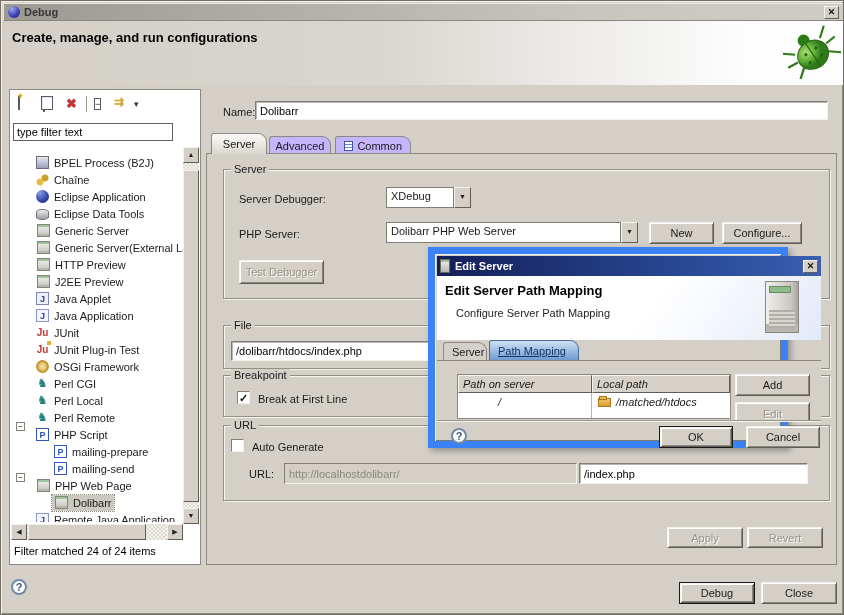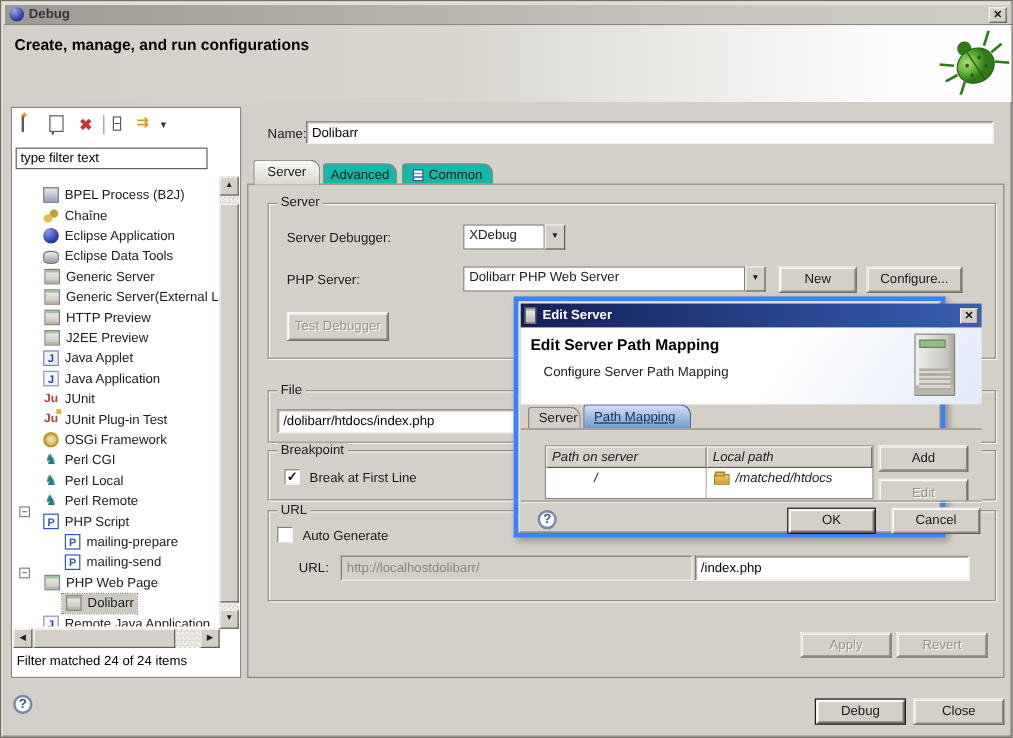--- a/index.html
+++ b/index.html
@@ -81,31 +81,31 @@
   .btn.default { border:1px solid #1a1a1a; box-shadow:inset 1px 1px 0 #f4f2ec, inset -1px -1px 0 #5f5d55, inset 2px 2px 0 #fff, inset -2px -2px 0 #8a887e; }
   .btn.disabled { color:#97948a; text-shadow:1px 1px 0 #fbfaf6; }
   .group { border:1px solid #928f85; box-shadow:inset 1px 1px 0 #f6f4ee, 1px 1px 0 #f6f4ee; }
   .gtitle { position:absolute; top:-7px; left:7px; background:#d4d0c8; padding:0 3px; }
   .combo { display:flex; }
   .combo .val { flex:1; background:#fff; border:1px solid; border-color:#7f7d74 #7f7d74 #7f7d74 #7f7d74; padding:2px 4px; white-space:nowrap; overflow:hidden; }
   .combo .arrow { width:17px; background:#d4d0c8; border:1px solid; border-color:#f4f2ec #5f5d55 #5f5d55 #f4f2ec;
     font-size:7px; text-align:center; line-height:17px; color:#222; }
   .cb { width:13px; height:13px; background:#fff; border:1px solid; border-color:#7f7d74 #f4f2ec #f4f2ec #7f7d74;
     font-size:11px; line-height:12px; text-align:center; font-weight:bold; color:#111; }
-  .tab { position:absolute; background:#14b8a6; border:1px solid #8a8880; border-bottom:none;
+  .tab { position:absolute; background:#c4b5fd; border:1px solid #8a8880; border-bottom:none;
     border-radius:3px 9px 0 0; display:flex; align-items:center; justify-content:center; padding:0 8px; }
   .tab.sel { background:linear-gradient(#fbfaf6,#d9d6ce); z-index:3; }
   #tabbody { left:205px; top:152px; width:631px; height:412px; border:1px solid #8a8880; background:#d4d0c8; }
   .tblicon { width:13px; height:10px; border:1px solid #44569a; margin-right:4px;
     background:repeating-linear-gradient(#fff 0 2px,#6688cc 2px 3px); }
   .helpcirc { width:16px; height:16px; border-radius:50%; border:2px solid #7389aa; color:#3a567e; font-weight:bold;
     font-size:11px; text-align:center; line-height:13px; background:#fdfdfd; }
 
   
-  #dialog { left:427px; top:246px; width:360px; height:201px; background:#d4d0c8; border:4px solid #3b82f6;
+  #dialog { left:427px; top:246px; width:360px; height:201px; background:#d4d0c8; border:7px solid #3b82f6;
     box-shadow:inset 1px 1px 0 #efefeb, inset -1px -1px 0 #7a786e, 3px 3px 6px rgba(0,0,0,.3); z-index:10; }
   #dlg-titlebar { left:2px; top:2px; width:384px; height:20px;
     background:linear-gradient(90deg,#141f58,#2c4f9e 75%,#3a5fae); display:flex; align-items:center; padding:0 3px; }
   #dlg-titlebar .title { color:#fff; font-weight:bold; margin-left:5px; }
   .mini-server { width:10px; height:14px; background:linear-gradient(#f2f2ee,#b8b6ae); border:1px solid #6a685e;
     box-shadow:inset 0 2px 0 #9ec49a; }
   #dlg-header { left:2px; top:22px; width:384px; height:64px;
     background:linear-gradient(125deg,#ffffff 55%,#e2eaf8);padding-left:32px; }
   #dlg-header .h1 { position:absolute; left:8px; top:7px; font-weight:bold; font-size:13px; color:#000; }
   #dlg-header .h2 { position:absolute; left:19px; top:31px; color:#222; }

